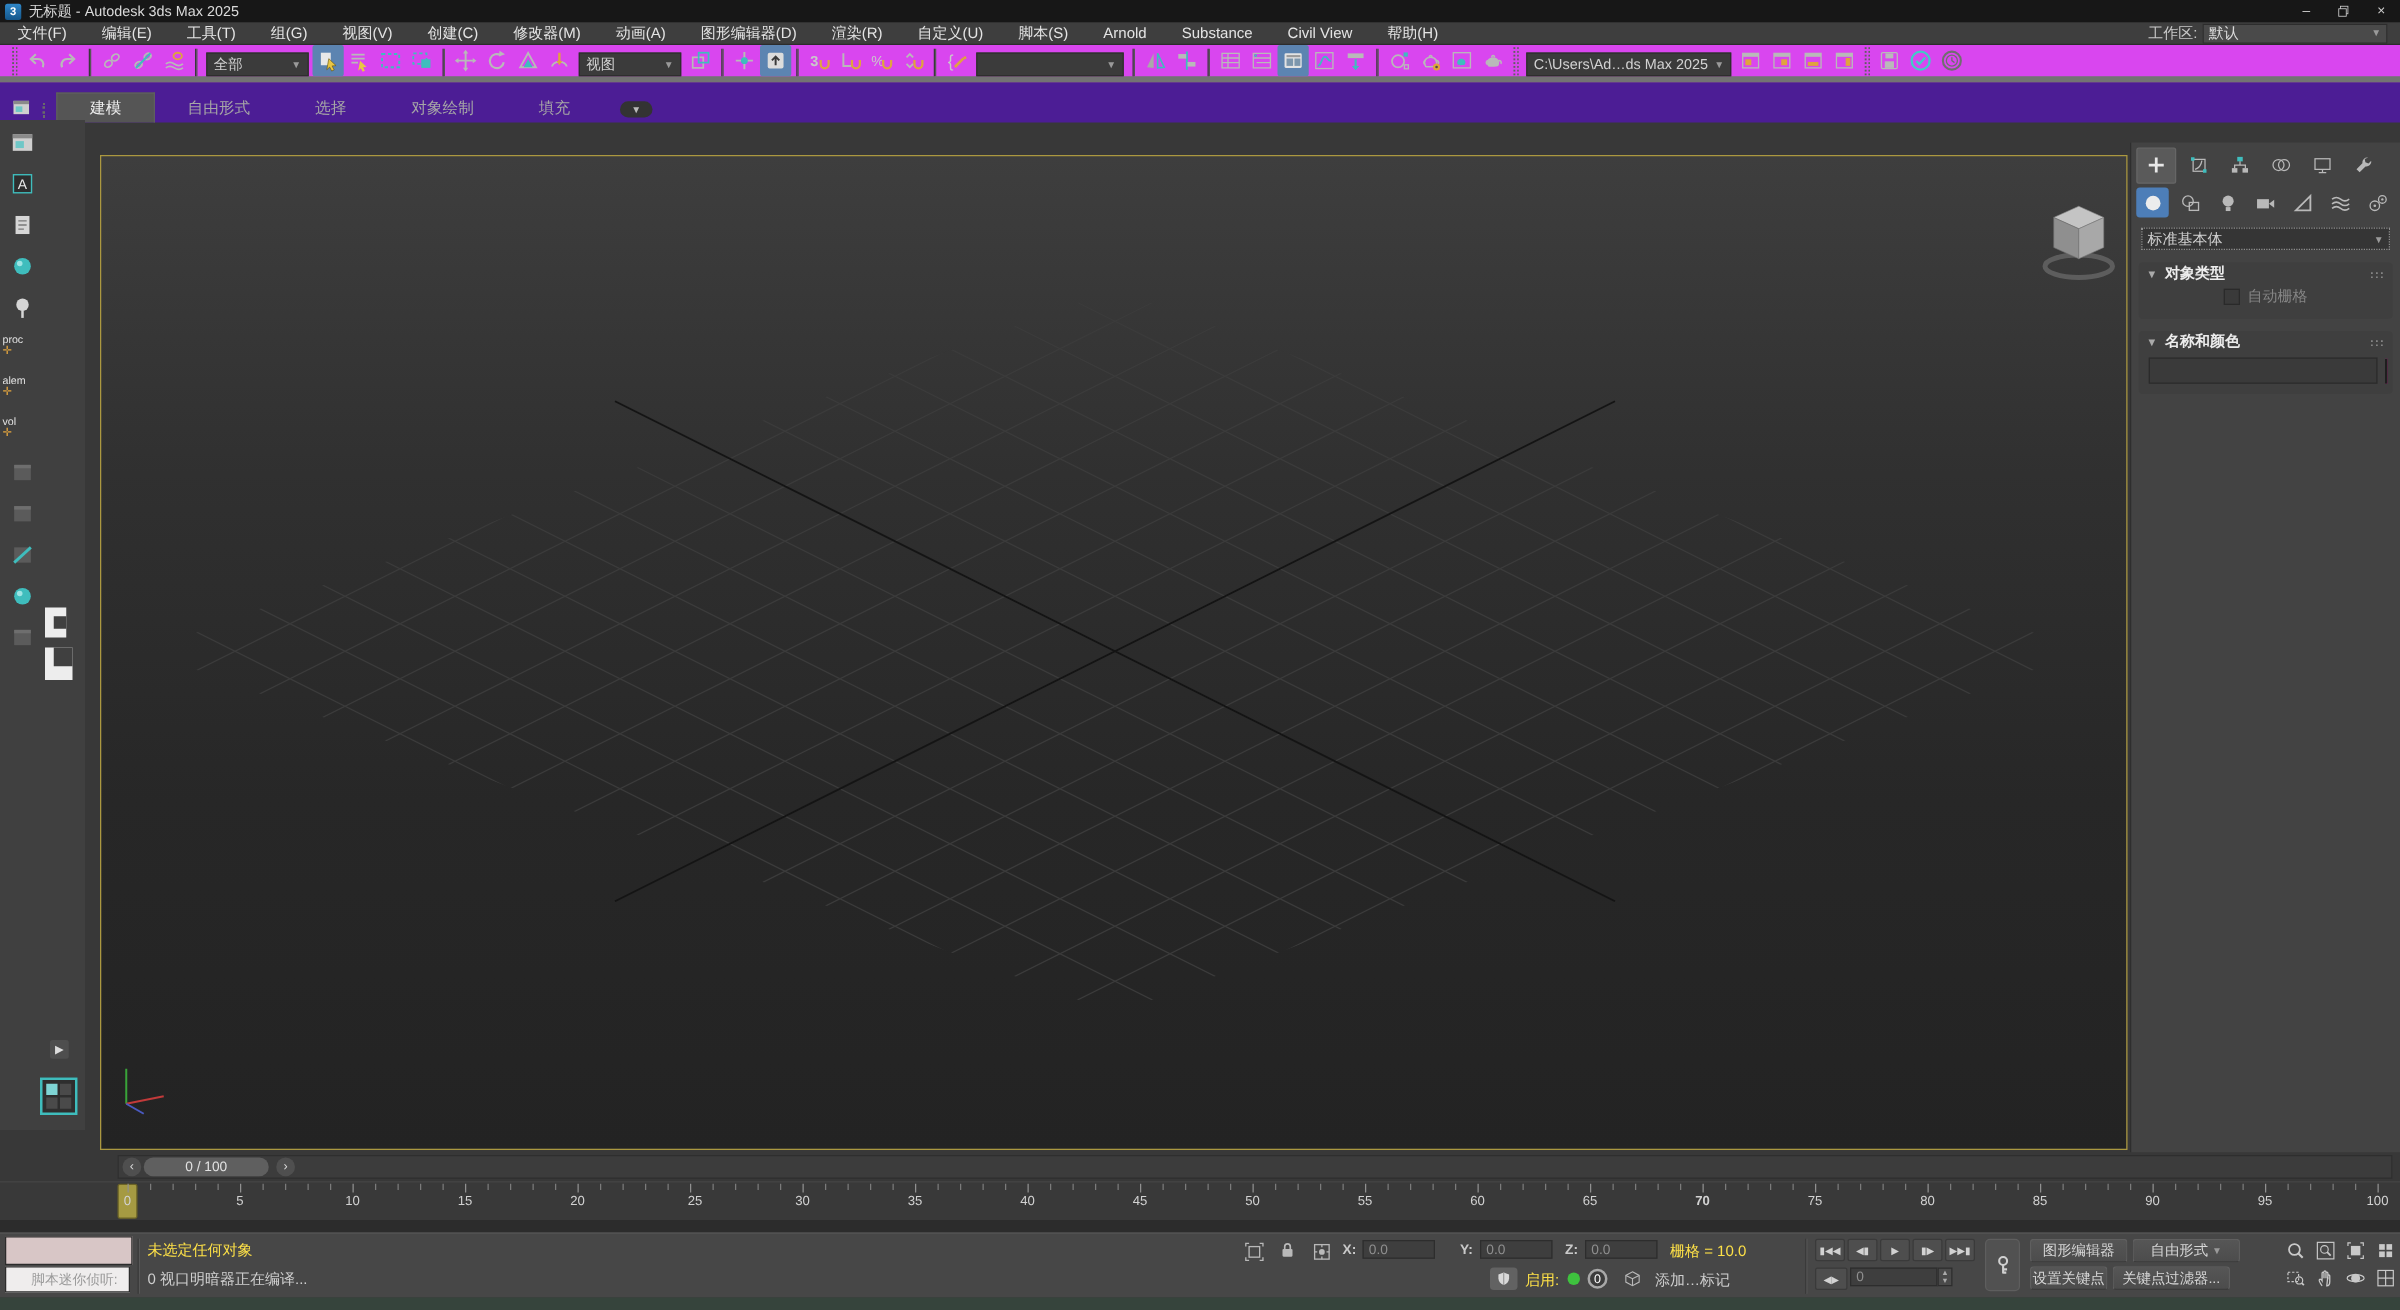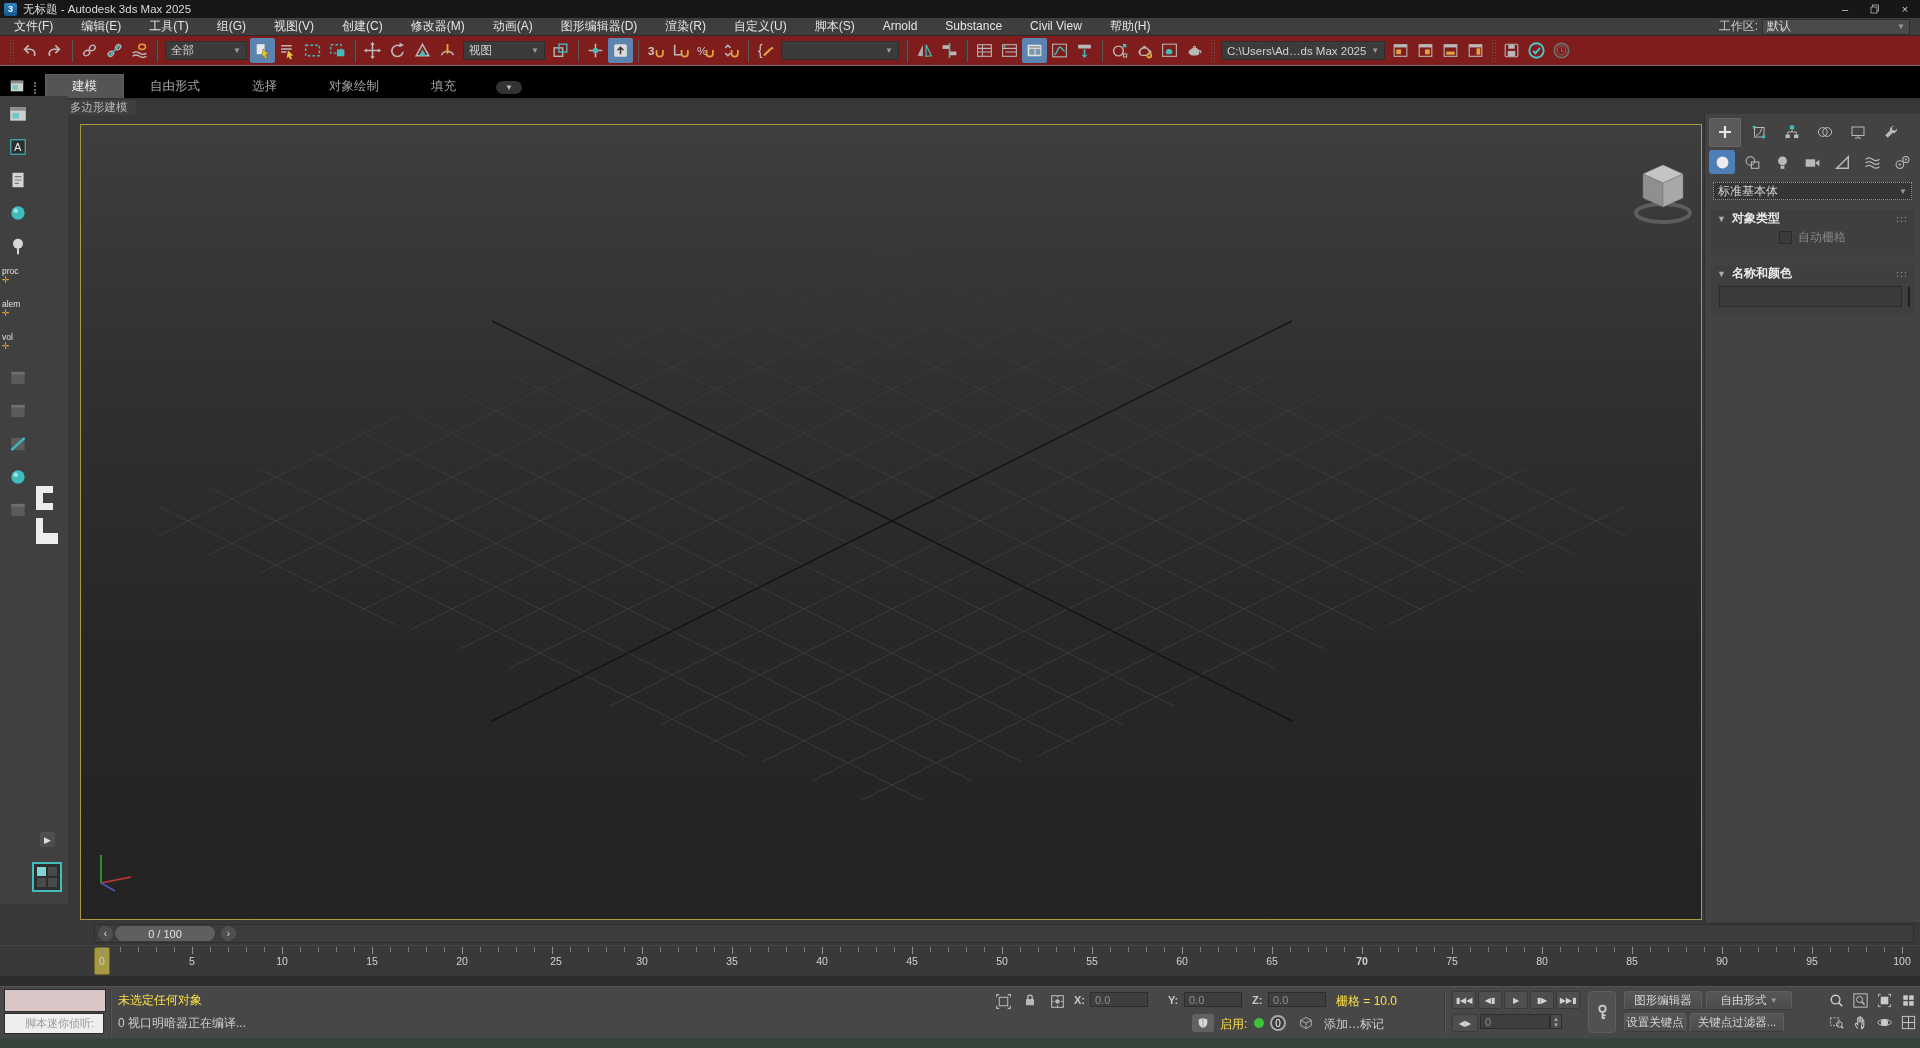--- a/index.html
+++ b/index.html
@@ -15,32 +15,32 @@
   .winbtn{width:30px;height:18px;display:flex;align-items:center;justify-content:center;color:#cfcfcf;font-size:11px;}
   
   #menubar{position:absolute;left:0;top:18px;width:100%;height:18px;background:#3e3e3e;display:flex;align-items:center;border-bottom:1px solid #2c2c2c;box-sizing:border-box;}
   .menuitem{padding:0 14px;color:#e4e4e4;font-size:12px;line-height:17px;cursor:default;}
   #workspace{margin-left:auto;display:flex;align-items:center;gap:4px;padding-right:10px;}
   #workspace .lbl{color:#c8c8c8;}
   #workspace .sel{width:138px;height:14px;background:#4a4a4a;border:1px solid #2d2d2d;display:flex;align-items:center;
                   padding:0 4px;color:#dadada;}
   #workspace .sel .car{margin-left:auto;color:#9a9a9a;font-size:8px;}
   
-  #toolbar{position:absolute;left:0;top:36px;width:100%;height:30px;background:#7f1d1d;border-bottom:1px solid #737373;
-           display:flex;align-items:center;padding-left:6px;box-sizing:border-box;}
+  #toolbar{position:absolute;left:0;top:36px;width:100%;height:30px;background:#d946ef;border-bottom:5px solid #737373;
+           display:flex;align-items:flex-end;padding-left:6px;box-sizing:border-box;}
   .tbi{width:25px;height:25px;display:flex;align-items:center;justify-content:center;border-radius:2px;flex:0 0 auto;}
   .tbi.active{background:#5c84b1;}
   .tbsep{width:0;height:22px;border-left:1px solid #393939;border-right:1px solid #575757;margin:0 4px;flex:0 0 auto;}
   .tbgrip{width:5px;height:24px;margin:0 3px;background-image:radial-gradient(#5f5f5f 35%,transparent 36%);background-size:3px 3px;flex:0 0 auto;}
   .tbdd{height:17px;background:#3b3b3b;border:1px solid #2e2e2e;display:flex;align-items:center;padding:0 5px;
         color:#d2d2d2;font-size:11.5px;margin:0 3px;flex:0 0 auto;white-space:nowrap;overflow:hidden;}
   .tbdd .car{margin-left:auto;color:#9a9a9a;font-size:8px;padding-left:5px;}
   .svgi{width:19px;height:19px;display:block;}
   
-  #ribbontabs{position:absolute;left:0;top:66px;width:100%;height:32px;background:#000000;display:flex;align-items:flex-end;}
+  #ribbontabs{position:absolute;left:0;top:66px;width:100%;height:32px;background:#4c1d95;display:flex;align-items:flex-end;}
   .rtab{padding:3px 26px;font-size:12.5px;color:#a6a6a6;}
   .rtab.active{background:#555;color:#ececec;border:1px solid #5f5f5f;border-bottom:none;}
   #ribbonmin{width:26px;height:13px;background:#333;border-radius:7px;color:#bbb;font-size:8px;display:flex;align-items:center;justify-content:center;margin:0 0 4px 14px;}
   #panelrow{position:absolute;left:0;top:98px;width:100%;height:16px;background:#383838;border-top:1px solid #303030;display:flex;align-items:center;}
   #panelrow .plabel{margin-left:62px;color:#b8b8b8;font-size:11.5px;background:#3f3f3f;padding:0 8px;height:15px;line-height:15px;}
   .vdots{width:3px;height:12px;border-left:2px dotted #6a6a6a;margin-left:34px;}
   
   #leftbar{position:absolute;left:0;top:96px;width:68px;height:808px;background:#404040;}
   .sbitem{position:absolute;left:6px;width:24px;height:24px;display:flex;align-items:center;justify-content:center;}
   .sblabel{position:absolute;left:2px;color:#e2e2e2;font-size:8.5px;line-height:9px;text-align:left;}
@@ -733,23 +733,20 @@
       </svg>
     <span class="vdots" style="margin:0 6px 4px 6px"></span>
     <div id="rtabs" style="display:flex;align-items:flex-end">
         <span class="rtab active">建模</span>
         <span class="rtab">自由形式</span>
         <span class="rtab">选择</span>
         <span class="rtab">对象绘制</span>
         <span class="rtab">填充</span>
       </div>
     <span id="ribbonmin">▼</span>
-  </div>
-  <div id="panelrow">
-    <span class="plabel">多边形建模</span>
   </div>
 
   <div id="leftbar">
       <div class="sbitem" style="top: 6px;">
         <svg viewBox="0 0 18 18" class="svgi" style="width: 20px; height: 20px;">
           <use href="#s-win"></use>
         </svg>
       </div>
       <div class="sbitem" style="top: 39px;">
         <svg viewBox="0 0 18 18" class="svgi" style="width: 20px; height: 20px;">

